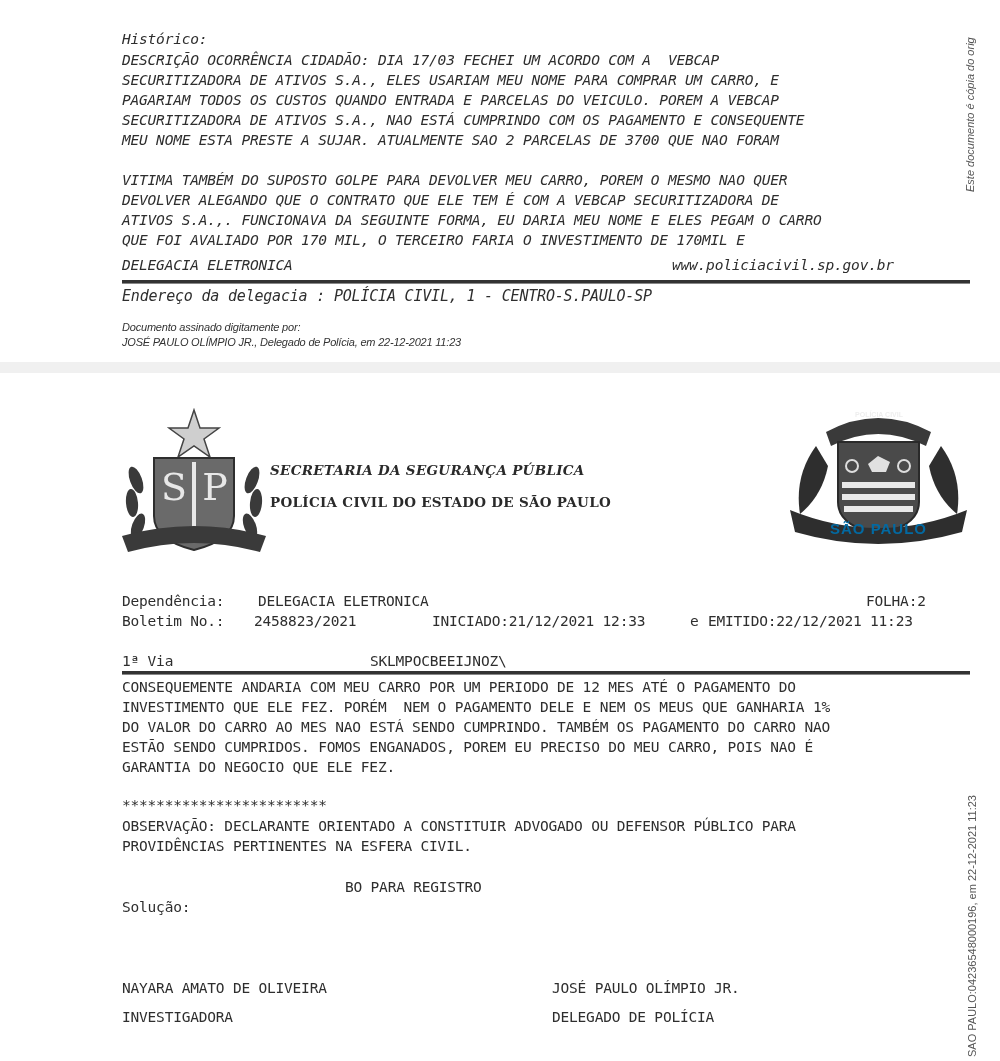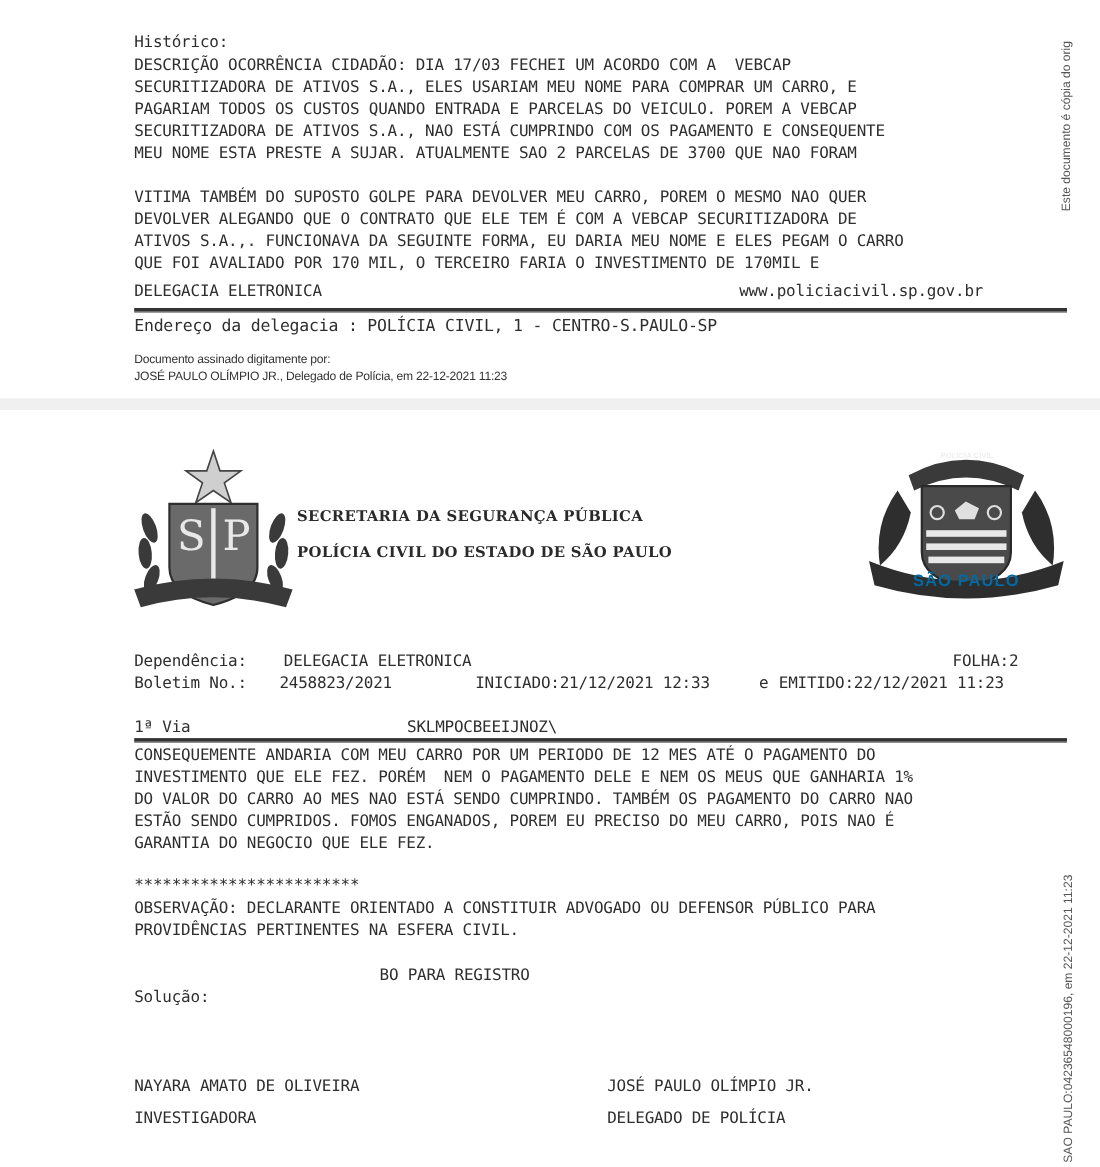--- a/index.html
+++ b/index.html
@@ -2,21 +2,21 @@
 <html><head>
   <meta charset="utf-8">
   <style>
     html, body { margin: 0; padding: 0; }
     body {
       width: 1000px; height: 1061px; overflow: hidden; background: #ffffff;
       font-family: "DejaVu Sans Mono", "Liberation Mono", monospace;
       color: #2b2b2b; position: relative;
     }
     .page { position: absolute; left: 0; width: 1000px; background: #fff; }
-    #page1 { top: 0; height: 444px; }
+    #page1 { top: 0; height: 444px; font-style: italic; }
     #page-gap { position: absolute; left: 0; top: 362px; width: 1000px; height: 11px; background: #f0f0f0; }
     #page2 { top: 373px; height: 688px; }
 
     .mono { font-family: "DejaVu Sans Mono", "Liberation Mono", monospace; font-size: 14.5px; line-height: 20px; letter-spacing: -0.2px; color: #2e2e2e; white-space: pre; }
     .abs { position: absolute; }
 
     .side-stamp {
       position: absolute; font-family: "Liberation Sans", sans-serif; font-size: 11px; color: #555;
       transform: rotate(-90deg); transform-origin: left top; white-space: nowrap;
     }
@@ -77,21 +77,21 @@
       <rect x="66" y="122" width="20" height="3" fill="#e8e8e8"></rect>
 
       <text x="56" y="92" font-family="DejaVu Serif, serif" font-size="38" fill="#e8e8e8" text-anchor="middle"></text>
       <text x="56" y="92" font-family="DejaVu Serif, serif" font-size="38" fill="#e8e8e8" text-anchor="middle">S</text>
       <text x="97" y="92" font-family="DejaVu Serif, serif" font-size="38" fill="#e8e8e8" text-anchor="middle">P</text>
 
       <path d="M4,128 Q76,108 148,128 L142,144 Q76,126 10,144 Z" fill="#3a3a3a"></path>
     </svg>
   </div>
 
-  <div class="serif-head abs" style="left:270px; top:89px;">SECRETARIA DA SEGURANÇA PÚBLICA</div>
+  <div class="serif-head abs" style="left:270px; top:89px;font-style:italic;">SECRETARIA DA SEGURANÇA PÚBLICA</div>
   <div class="serif-head abs" style="left:270px; top:121px;">POLÍCIA CIVIL DO ESTADO DE SÃO PAULO</div>
 
   <div class="abs" style="left:786px; top:33px; width:185px; height:140px;">
     <svg width="185" height="140" viewBox="0 0 185 140">
 
       <g fill="#2e2e2e">
         <path d="M30,40 Q8,70 14,108 Q36,90 42,60 Z"></path>
         <path d="M155,40 Q177,70 171,108 Q149,90 143,60 Z"></path>
       </g>
 

